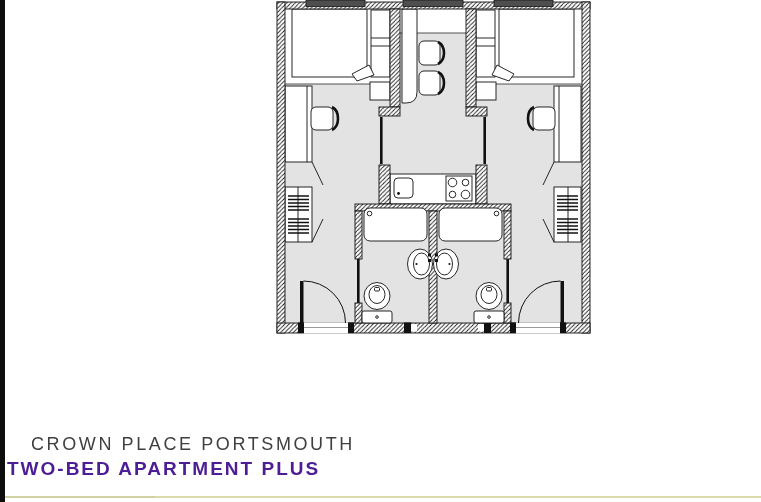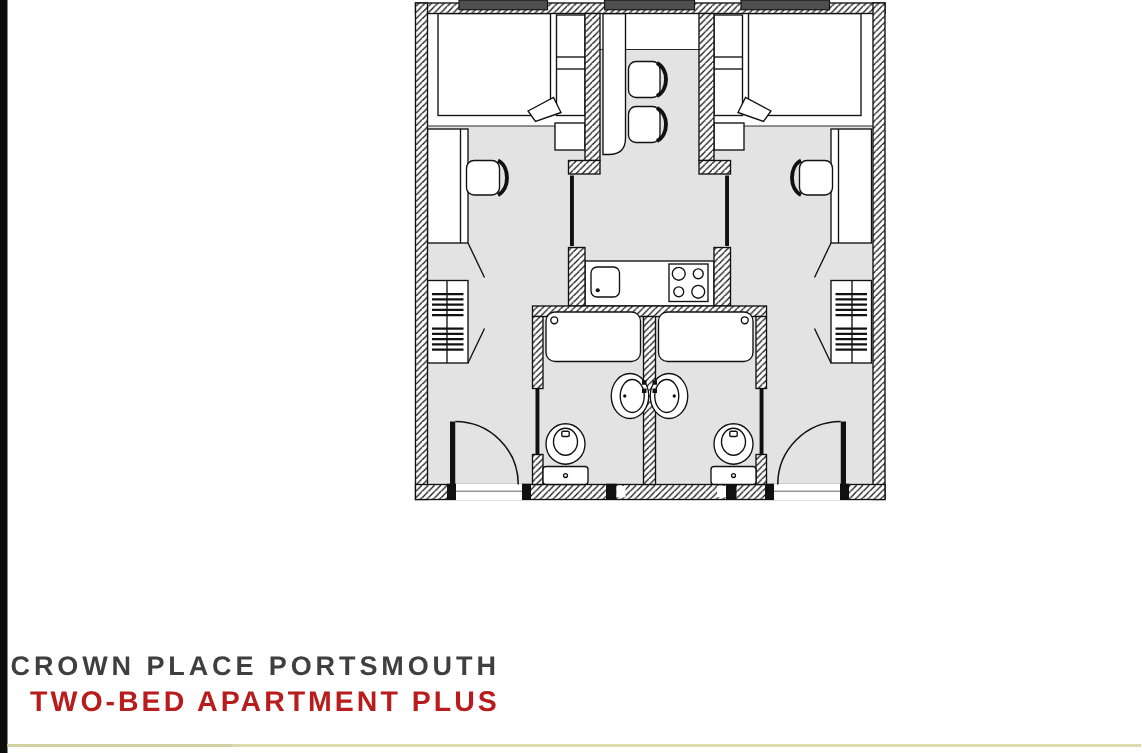--- a/index.html
+++ b/index.html
@@ -1,22 +1,22 @@
 <!DOCTYPE html>
 <html><head>
 <meta charset="utf-8">
 <style>
   html,body{margin:0;padding:0;background:#ffffff;}
   .stage{position:relative;width:761px;height:502px;background:#ffffff;overflow:hidden;
          font-family:"Liberation Sans", sans-serif;}
   .edge-bar{position:absolute;left:0;top:0;width:5px;height:502px;background:#0d0d0d;}
   .plan-wrap{position:absolute;left:275px;top:0;width:318px;height:338px;}
   .caption{position:absolute;left:7px;top:433px;white-space:nowrap;}
-  .cap-top{font-size:18px;font-weight:700;color:#3f3f3f;letter-spacing:2.6px;line-height:22px;}
-  .cap-main{font-size:19px;font-weight:700;color:#b91c1c;letter-spacing:2px;line-height:24px;margin-top:2px;text-align:right;}
+  .cap-top{font-size:18px;font-weight:400;color:#3f3f3f;letter-spacing:2.6px;line-height:22px;margin-left:24px;}
+  .cap-main{font-size:19px;font-weight:700;color:#4c1d95;letter-spacing:2px;line-height:24px;margin-top:2px;}
   .divider{position:absolute;left:5px;top:496px;width:756px;height:2px;background:#dcdbae;}
   .divider-left{position:absolute;left:5px;top:496px;width:150px;height:2px;background:#d2d1a4;}
 </style>
 </head>
 <body>
 
 <div class="stage">
 
   <div class="edge-bar"></div>
 

